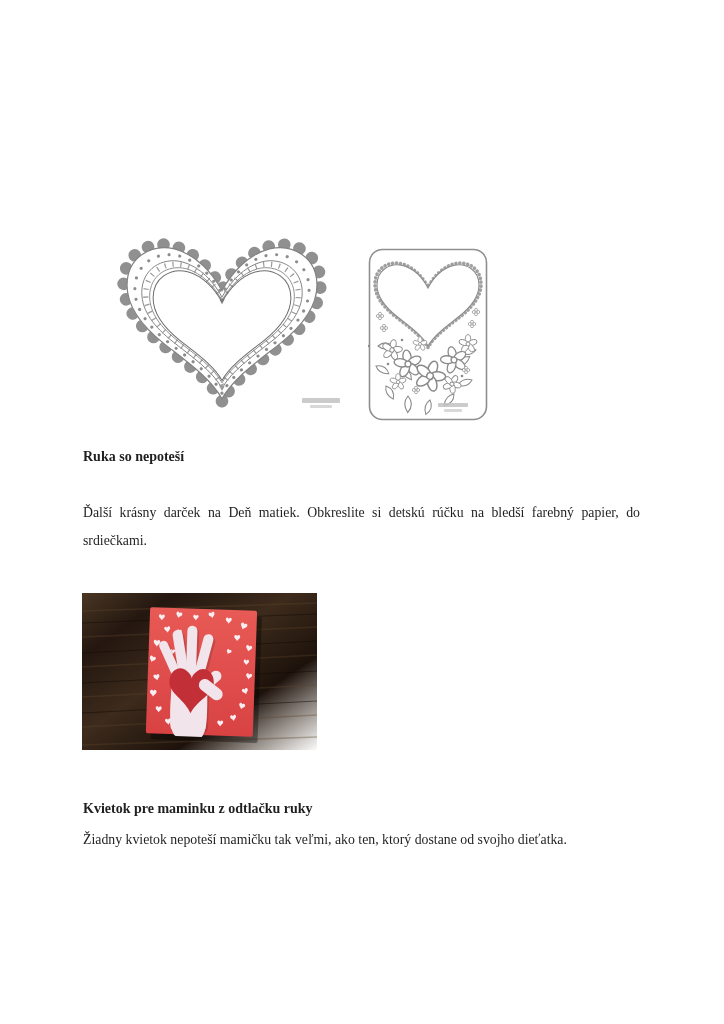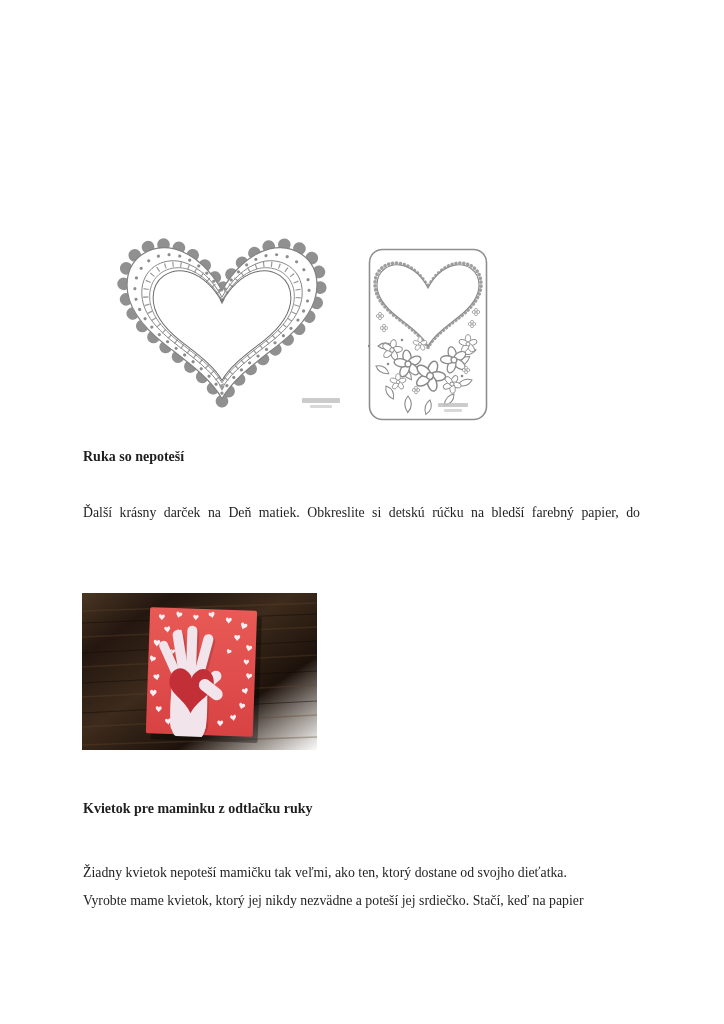--- a/index.html
+++ b/index.html
@@ -113,20 +113,21 @@
   </div>
   <div class="wm small" style="left:438px; top:403px;">
     <div class="b1"></div>
     <div class="b2"></div>
   </div>
 
   <div class="h" style="top:449px;">Ruka so nepoteší</div>
 
   <div class="para p-wide" style="top:456px;margin-top:43px;">
     <span class="tl j">Ďalší krásny darček na Deň matiek. Obkreslite si detskú rúčku na bledší farebný papier, do</span>
+    <span class="tl">srdiečkami.</span>
   </div>
 
   <div class="figure" style="left:82px; top:593px;">
     <svg width="235" height="157" viewBox="0 0 235 157">
       <defs>
         <linearGradient id="wood" x1="0" y1="0" x2="1" y2="1">
           <stop offset="0" stop-color="#4a3723"></stop>
           <stop offset="0.2" stop-color="#241710"></stop>
           <stop offset="0.45" stop-color="#3d2b1c"></stop>
           <stop offset="0.7" stop-color="#1d120b"></stop>
@@ -207,18 +208,17 @@
         </g>
 
         <use href="#mh" transform="translate(110,100) scale(7.4)" fill="#c32f36"></use>
         <rect x="116" y="90" width="27" height="12" rx="6" transform="rotate(36 129 96)" fill="#f1e4ea"></rect>
       </g>
     </svg>
   </div>
 
   <div class="h" style="top:801px;">Kvietok pre maminku z odtlačku ruky</div>
 
-  <div class="para p-wide" style="top:826px;margin-top:33px;">
+  <div class="para p-wide" style="top:826px;">
     <span class="tl">Žiadny kvietok nepoteší mamičku tak veľmi, ako ten, ktorý dostane od svojho dieťatka.</span>
-    <span class="tl">Vyrobte mame kvietok, ktorý jej nikdy nezvädne a poteší jej srdiečko. Stačí, keď na papier</span>
   </div>
 
 </div>
 
 </body></html>

